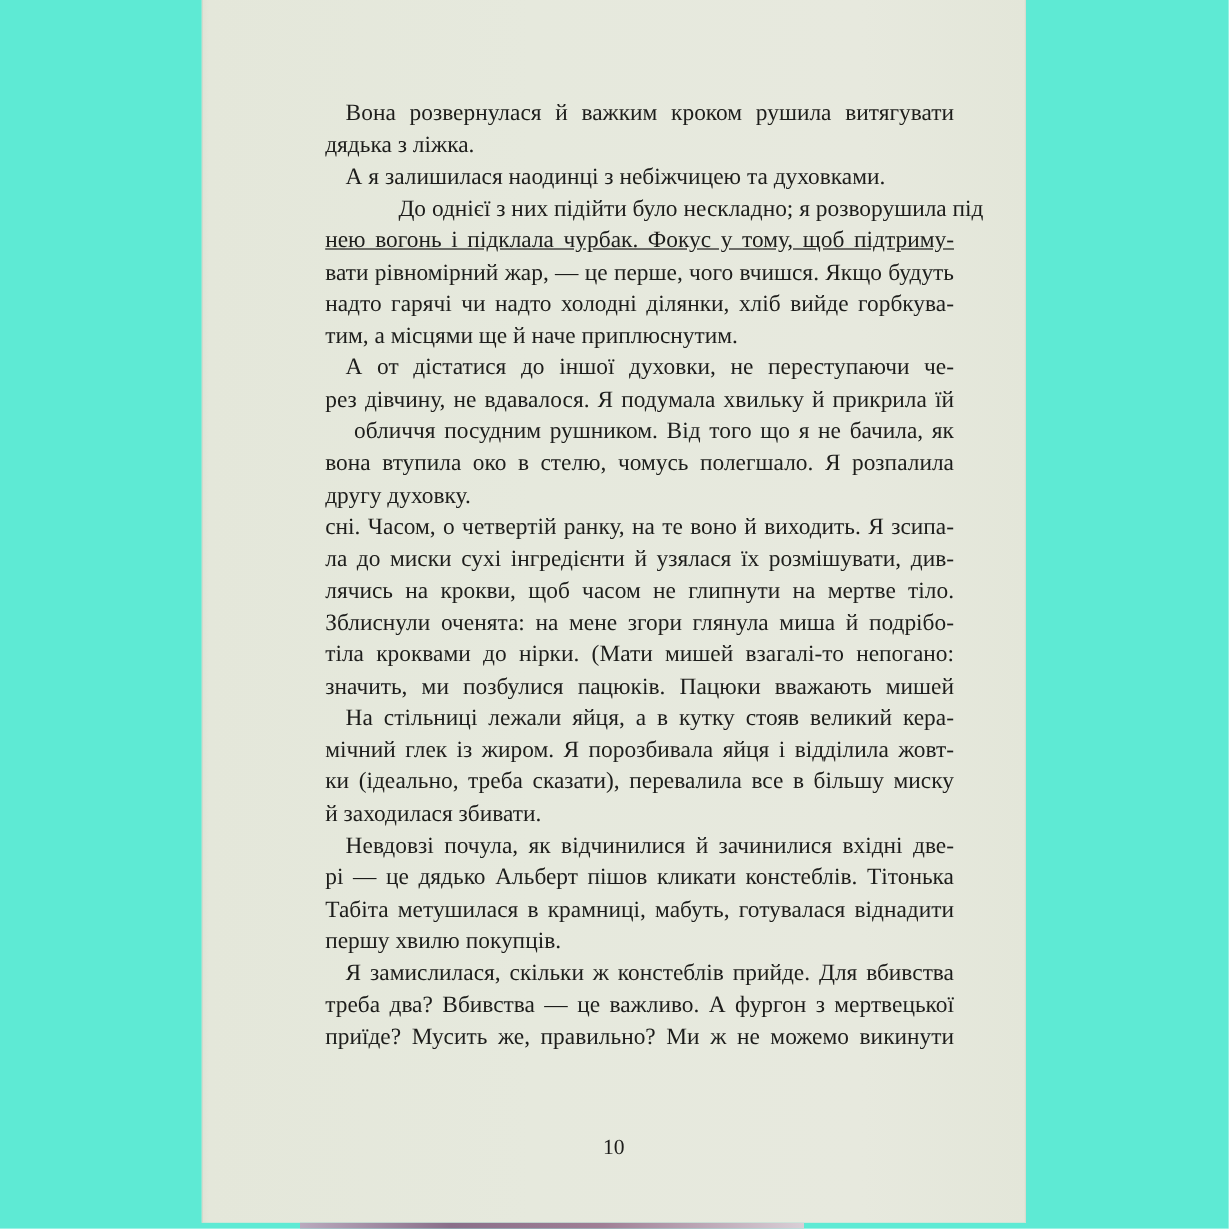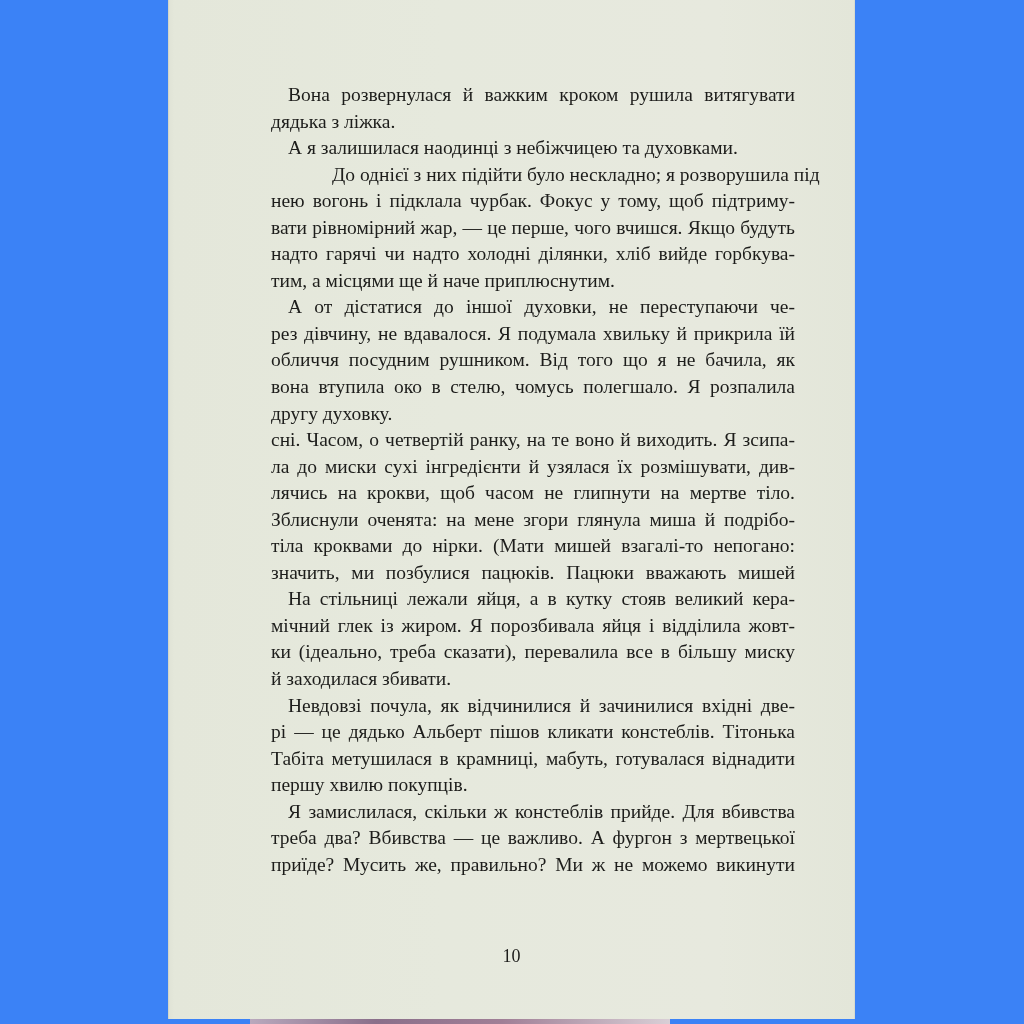--- a/index.html
+++ b/index.html
@@ -7,21 +7,21 @@
       padding: 0;
       width: 1024px;
       height: 1024px;
       background: #ffffff;
       overflow: hidden;
     }
     .scan {
       position: relative;
       width: 1024px;
       height: 1024px;
-      background: #3b82f6;
+      background: #5eead4;
     }
     .page {
       position: absolute;
       left: 168px;
       top: 0;
       width: 687px;
       height: 1019px;
       background: linear-gradient(90deg, #dfe2d5 0px, #e4e7da 6px, #e6e9dd 40%, #e7e9de 80%, #e3e6d9 100%);
       box-shadow: inset 1px 0 0 #d3d6c8, inset -1px 0 0 #d8dbce;
     }
@@ -81,27 +81,27 @@
 
 <div class="scan">
   <div class="page"></div>
   <div class="page-bottom-strip"></div>
 
   <div class="text-block" id="text-block">
       <div class="line indent"><span style="white-space: nowrap;">Вона розвернулася й важким кроком рушила витягувати</span></div>
       <div class="line last">дядька з ліжка.</div>
       <div class="line indent last">А я залишилася наодинці з небіжчицею та духовками.</div>
       <div class="line indent"><span style="white-space: nowrap; margin-left: 44px;">До однієї з них підійти було нескладно; я розворушила під</span></div>
-      <div class="line"><span style="white-space: nowrap;">нею вогонь і підклала чурбак. Фокус у тому, щоб підтриму-</span></div>
+      <div class="line"><span style="white-space: nowrap; text-decoration: underline;">нею вогонь і підклала чурбак. Фокус у тому, щоб підтриму-</span></div>
       <div class="line"><span style="white-space: nowrap; margin-top: 12px;">вати рівномірний жар, — це перше, чого вчишся. Якщо будуть</span></div>
       <div class="line"><span style="white-space: nowrap;">надто гарячі чи надто холодні ділянки, хліб вийде горбкува-</span></div>
       <div class="line last">тим, а місцями ще й наче приплюснутим.</div>
       <div class="line indent"><span style="white-space: nowrap;">А от дістатися до іншої духовки, не переступаючи че-</span></div>
       <div class="line"><span style="white-space: nowrap;">рез дівчину, не вдавалося. Я подумала хвильку й прикрила їй</span></div>
-      <div class="line"><span style="white-space: nowrap;">обличчя посудним рушником. Від того що я не бачила, як</span></div>
+      <div class="line"><span style="white-space: nowrap; margin-left: 24px;">обличчя посудним рушником. Від того що я не бачила, як</span></div>
       <div class="line"><span style="white-space: nowrap;">вона втупила око в стелю, чомусь полегшало. Я розпалила</span></div>
       <div class="line last">другу духовку.</div>
       <div class="line"><span style="white-space: nowrap; margin-top: 32px;">сні. Часом, о четвертій ранку, на те воно й виходить. Я зсипа-</span></div>
       <div class="line"><span style="white-space: nowrap;">ла до миски сухі інгредієнти й узялася їх розмішувати, див-</span></div>
       <div class="line"><span style="white-space: nowrap;">лячись на крокви, щоб часом не глипнути на мертве тіло.</span></div>
       <div class="line"><span style="white-space: nowrap;">Зблиснули оченята: на мене згори глянула миша й подрібо-</span></div>
       <div class="line"><span style="white-space: nowrap;">тіла кроквами до нірки. (Мати мишей взагалі-то непогано:</span></div>
       <div class="line"><span style="white-space: nowrap;">значить, ми позбулися пацюків. Пацюки вважають мишей</span></div>
       <div class="line indent"><span style="white-space: nowrap;">На стільниці лежали яйця, а в кутку стояв великий кера-</span></div>
       <div class="line"><span style="white-space: nowrap;">мічний глек із жиром. Я порозбивала яйця і відділила жовт-</span></div>

